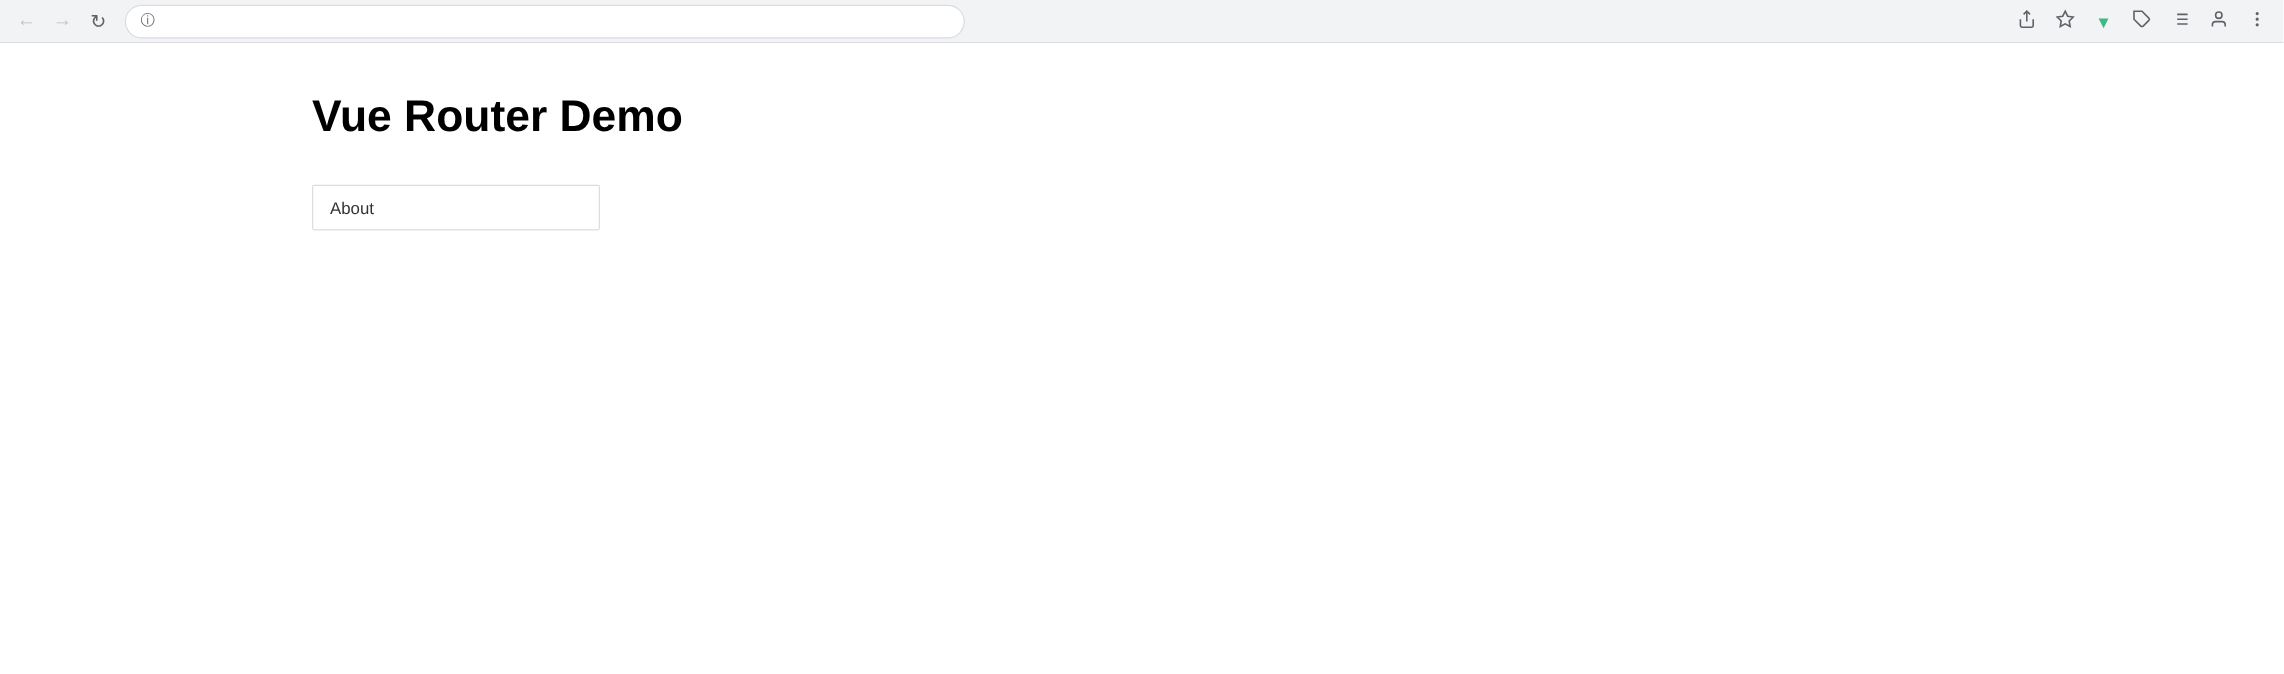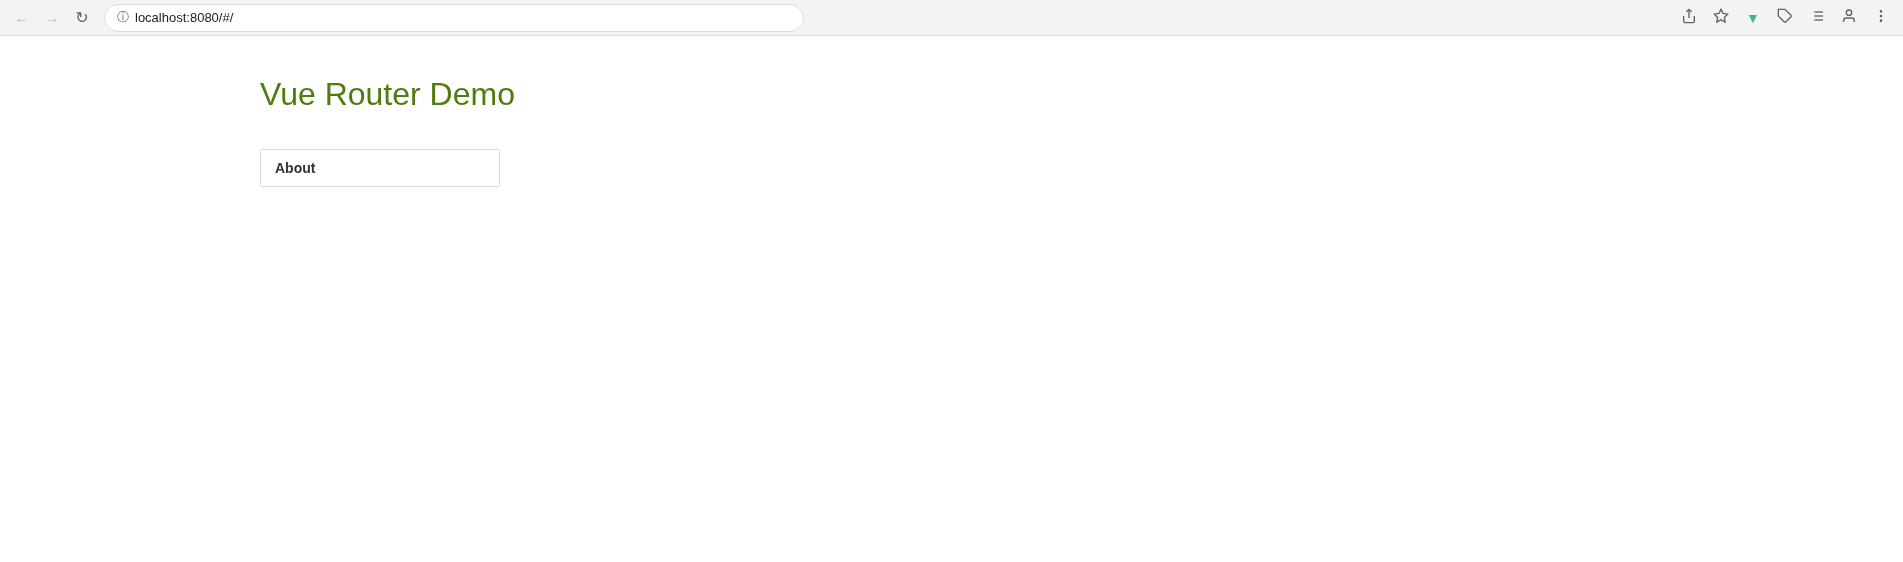--- a/index.html
+++ b/index.html
@@ -104,40 +104,39 @@
       font-weight: bold;
     }
 
     
     .page-content {
       padding: 40px 0 0 260px;
       background: #fff;
     }
 
     .page-title {
-      font-size: 32px;
-      font-weight: 400;
-      color: #4d7c0f;
+      font-size: 37px;
+      font-weight: 700;
+      color: #000000;
       margin-bottom: 36px;
     }
 
     .nav-list {
       border: 1px solid #dadce0;
       border-radius: 2px;
       width: 240px;
       list-style: none;
     }
 
     .nav-list-item {
       border-bottom: 1px solid #dadce0;
       padding: 10px 14px;
       font-size: 14px;
       color: #333;
       cursor: pointer;
-      font-weight: bold;
     }
 
     .nav-list-item:last-child {
       border-bottom: none;
     }
 
     .nav-list-item a {
       text-decoration: none;
       color: #333;
     }
@@ -153,21 +152,20 @@
     <button class="nav-btn disabled">
       <span>→</span>
     </button>
     <button class="nav-btn">
       <span>↻</span>
     </button>
   </div>
 
   <div class="address-bar-container">
     <span class="lock-icon">ⓘ</span>
-    <span class="address-text">localhost:8080/#/</span>
   </div>
 
   <div class="browser-toolbar-right">
     <button class="toolbar-icon-btn">
       <span>
         <svg width="16" height="16" viewBox="0 0 24 24" fill="none" stroke="#5f6368" stroke-width="2">
           <path d="M4 12v8a2 2 0 0 0 2 2h12a2 2 0 0 0 2-2v-8"></path>
           <polyline points="16 6 12 2 8 6"></polyline>
           <line x1="12" y1="2" x2="12" y2="15"></line>
         </svg>

